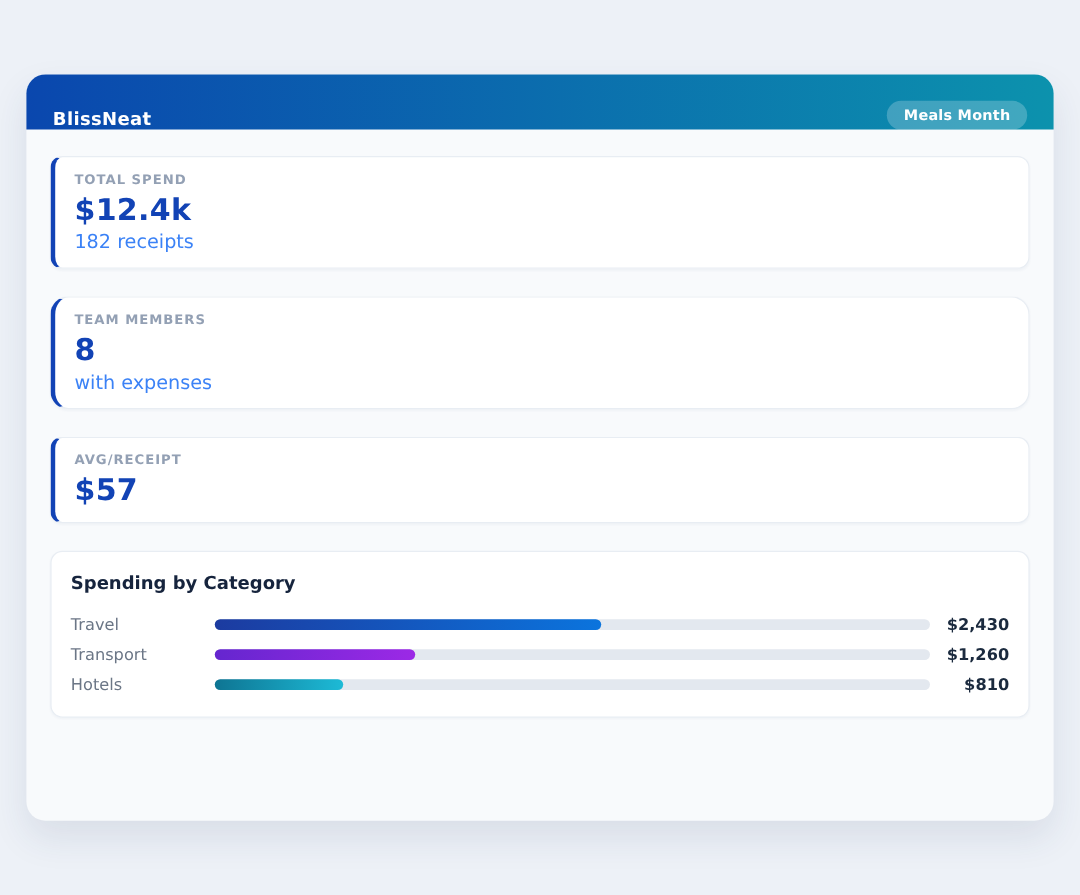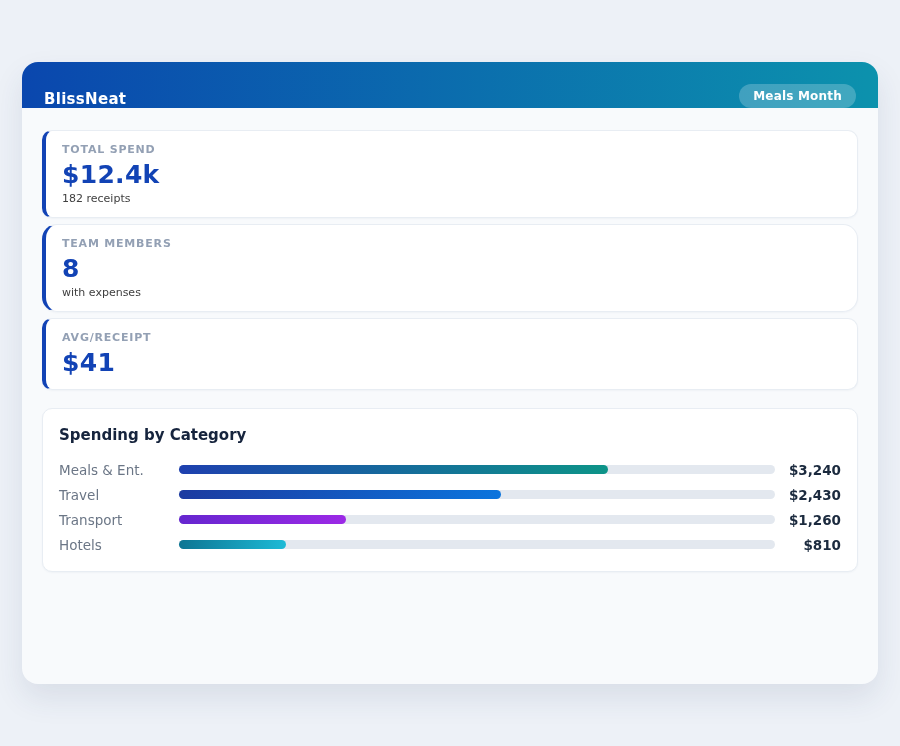--- a/index.html
+++ b/index.html
@@ -31,29 +31,29 @@
     border:none; cursor:pointer;
     font-family:inherit;
   }
   .content { padding:22px 20px 0; }
   .stat-card {
     background:#ffffff;
     border:1px solid #e8edf3;
     border-left:4px solid #1243b5;
     border-radius:10px;
     padding:12px 16px 12px;
-    margin-bottom:6px;
+    margin-bottom:23px;
     box-shadow:0 1px 2px rgba(30,50,90,0.04);
   }
   .stat-label {
     font-size:11px; font-weight:bold; letter-spacing:0.8px;
     color:#93a0b4; text-transform:uppercase;
   }
   .stat-value { font-size:25px; font-weight:bold; color:#1243b5; margin-top:4px; letter-spacing:0.3px; }
-  .stat-sub { font-size:11px; color:#404040; margin-top:3px; }
+  .stat-sub { font-size:16px; color:#3b82f6; margin-top:3px; }
   .stat-sub:empty { display:none; }
   .spend-card {
     background:#ffffff;
     border:1px solid #e8edf3;
     border-radius:10px;
     margin-top:18px;
     padding:17px 16px 14px;
     box-shadow:0 1px 2px rgba(30,50,90,0.04);
   }
   .spend-title { font-size:15px; font-weight:bold; color:#16243d; margin-bottom:13px; }
@@ -86,35 +86,28 @@
     </section>
 
     <section class="stat-card" style="border-left-color: rgb(18, 67, 181); border-radius: 15px;">
       <div class="stat-label">TEAM MEMBERS</div>
       <div class="stat-value" style="color: rgb(18, 67, 181);">8</div>
       <div class="stat-sub">with expenses</div>
     </section>
 
     <section class="stat-card" style="border-left-color: rgb(18, 67, 181);">
       <div class="stat-label">AVG/RECEIPT</div>
-      <div class="stat-value" style="color: rgb(18, 67, 181);">$41</div>
+      <div class="stat-value" style="color: rgb(18, 67, 181);">$57</div>
 
     </section>
 
 
     <section class="spend-card">
       <div class="spend-title">Spending by Category</div>
 
-      <div class="cat-row">
-        <span class="cat-label">Meals &amp; Ent.</span>
-        <div class="cat-track" style="background: rgb(227, 232, 239);">
-          <div class="cat-fill" style="width: 72%; background: linear-gradient(90deg, rgb(30, 64, 175), rgb(13, 148, 136));"></div>
-        </div>
-        <span class="cat-value">$3,240</span>
-      </div>
 
       <div class="cat-row">
         <span class="cat-label">Travel</span>
         <div class="cat-track" style="background: rgb(227, 232, 239);">
           <div class="cat-fill" style="width: 54%; background: linear-gradient(90deg, rgb(28, 59, 160), rgb(11, 116, 221));"></div>
         </div>
         <span class="cat-value">$2,430</span>
       </div>
 
 

